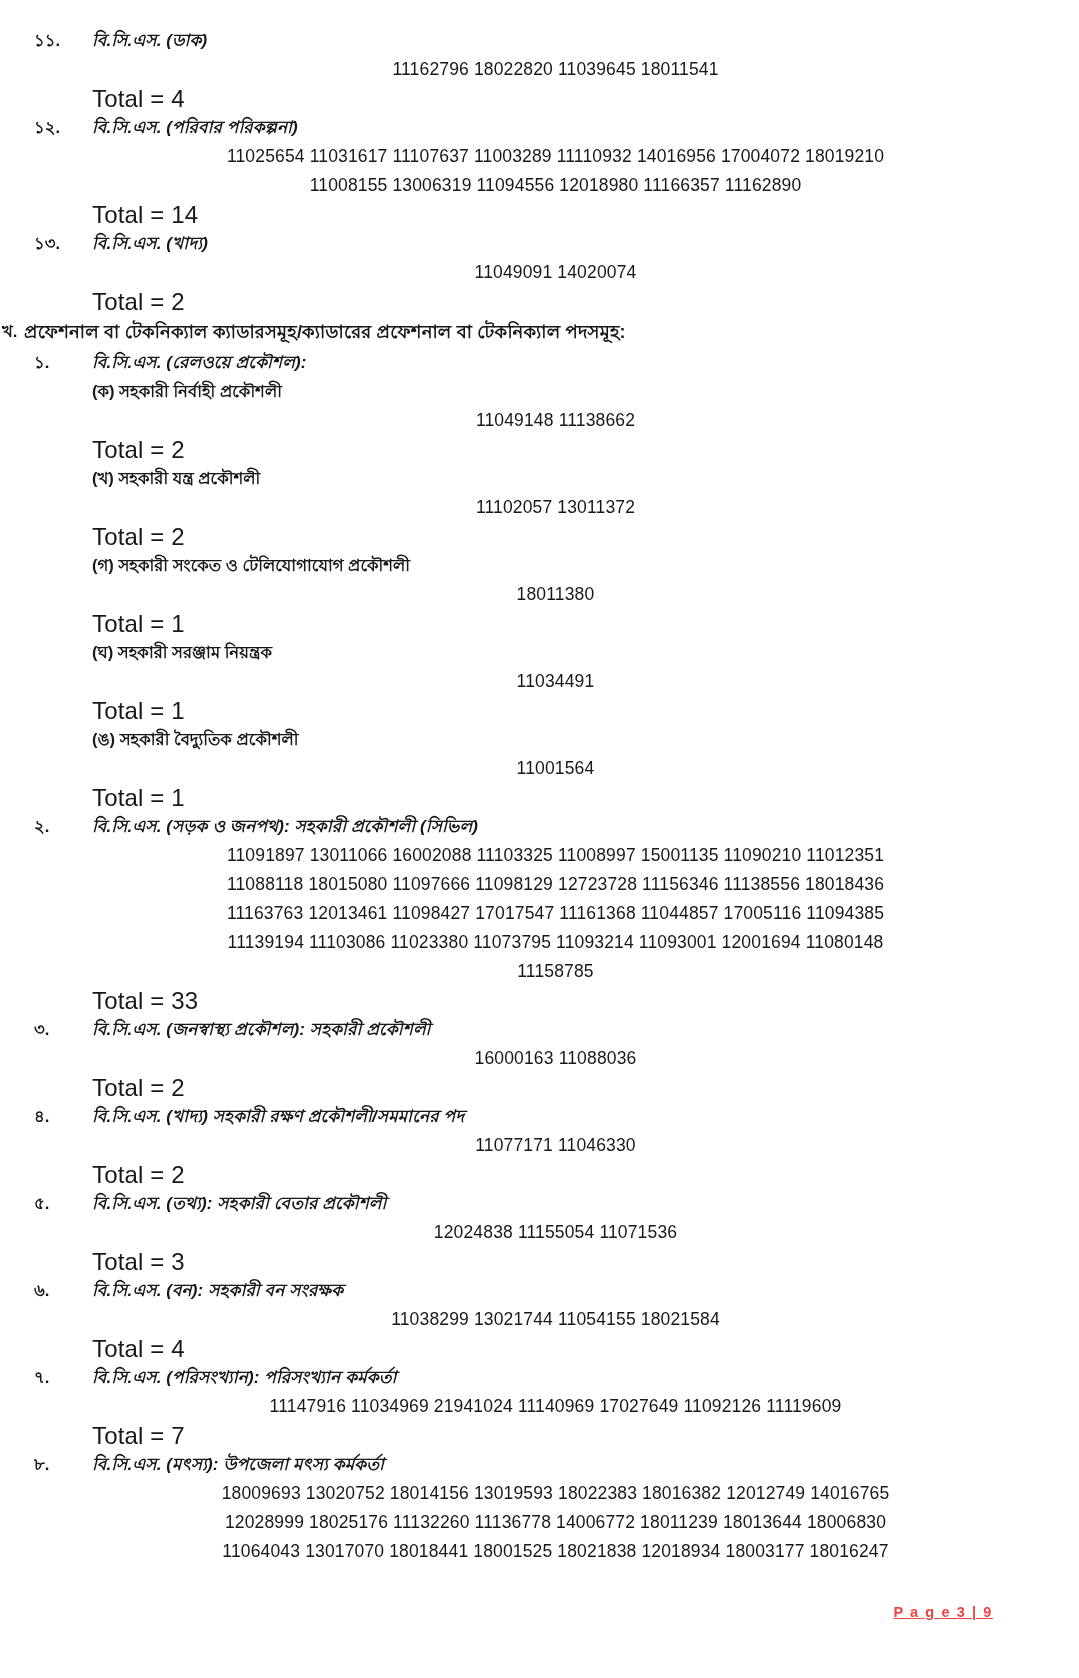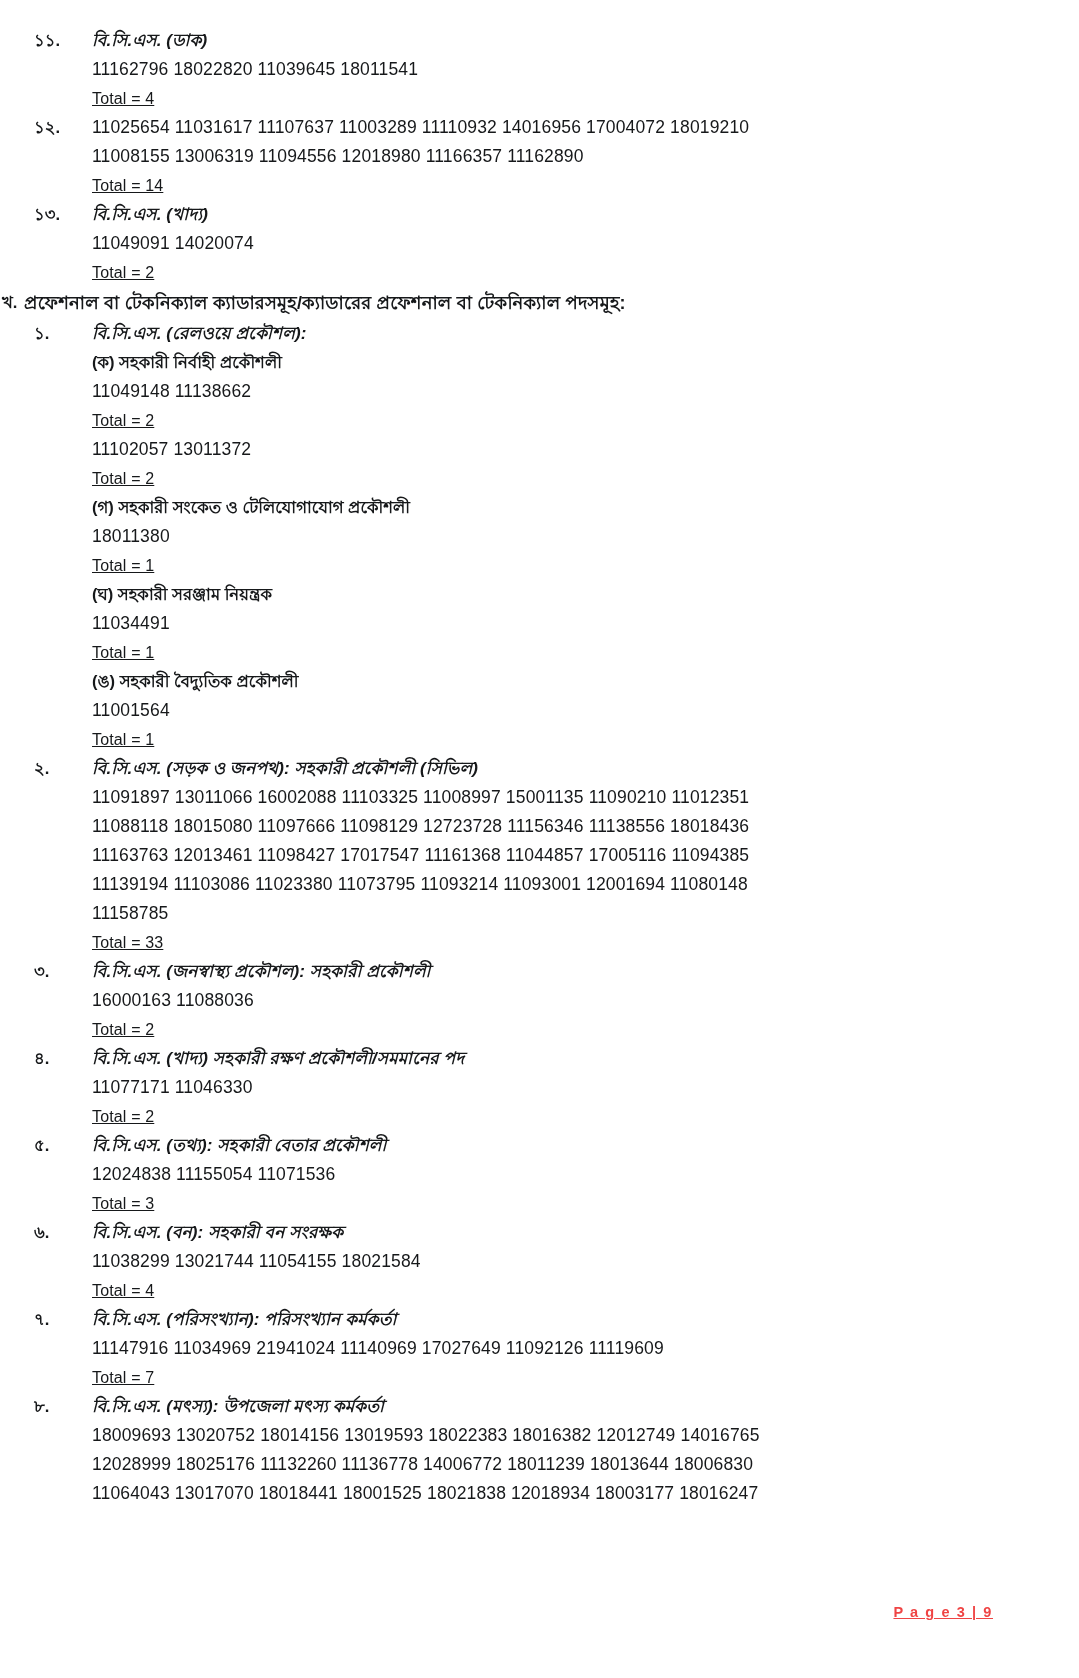--- a/index.html
+++ b/index.html
@@ -84,28 +84,28 @@
     line-height: 29px;
     white-space: nowrap;
   }
 
   .rolls {
     font-size: 17.5px;
     line-height: 29px;
     letter-spacing: 0.15px;
     white-space: nowrap;
     font-family: "Liberation Sans", "DejaVu Sans", sans-serif;
+    text-align: center;
   }
 
   .total {
-    font-size: 16px;
+    font-size: 24px;
     line-height: 29px;
     letter-spacing: 0.15px;
     white-space: nowrap;
-    text-decoration: underline;
   }
 
   
   .footer {
     position: absolute;
     right: 86px;
     bottom: 58px;
     font-size: 14.5px;
     font-weight: bold;
     color: #ef4444;
@@ -128,20 +128,21 @@
         <div class="cadre-title">বি.সি.এস. (ডাক)</div>
         <div class="rolls">11162796 18022820 11039645 18011541</div>
         <div class="total">Total = 4</div>
       </div>
     </div>
 
     <div class="row">
       <div class="gutter"></div>
       <div class="num">১২.</div>
       <div class="body-col">
+        <div class="cadre-title">বি.সি.এস. (পরিবার পরিকল্পনা)</div>
         <div class="rolls">11025654 11031617 11107637 11003289 11110932 14016956 17004072 18019210</div>
         <div class="rolls">11008155 13006319 11094556 12018980 11166357 11162890</div>
         <div class="total">Total = 14</div>
       </div>
     </div>
 
     <div class="row">
       <div class="gutter"></div>
       <div class="num">১৩.</div>
       <div class="body-col">
@@ -165,20 +166,21 @@
     <div class="body-col">
       <div class="cadre-title">বি.সি.এস. (রেলওয়ে প্রকৌশল):</div>
 
       <div>
         <div class="sub-title">(ক) সহকারী নির্বাহী প্রকৌশলী</div>
         <div class="rolls">11049148 11138662</div>
         <div class="total">Total = 2</div>
       </div>
 
       <div>
+        <div class="sub-title">(খ) সহকারী যন্ত্র প্রকৌশলী</div>
         <div class="rolls">11102057 13011372</div>
         <div class="total">Total = 2</div>
       </div>
 
       <div>
         <div class="sub-title">(গ) সহকারী সংকেত ও টেলিযোগাযোগ প্রকৌশলী</div>
         <div class="rolls">18011380</div>
         <div class="total">Total = 1</div>
       </div>
 

